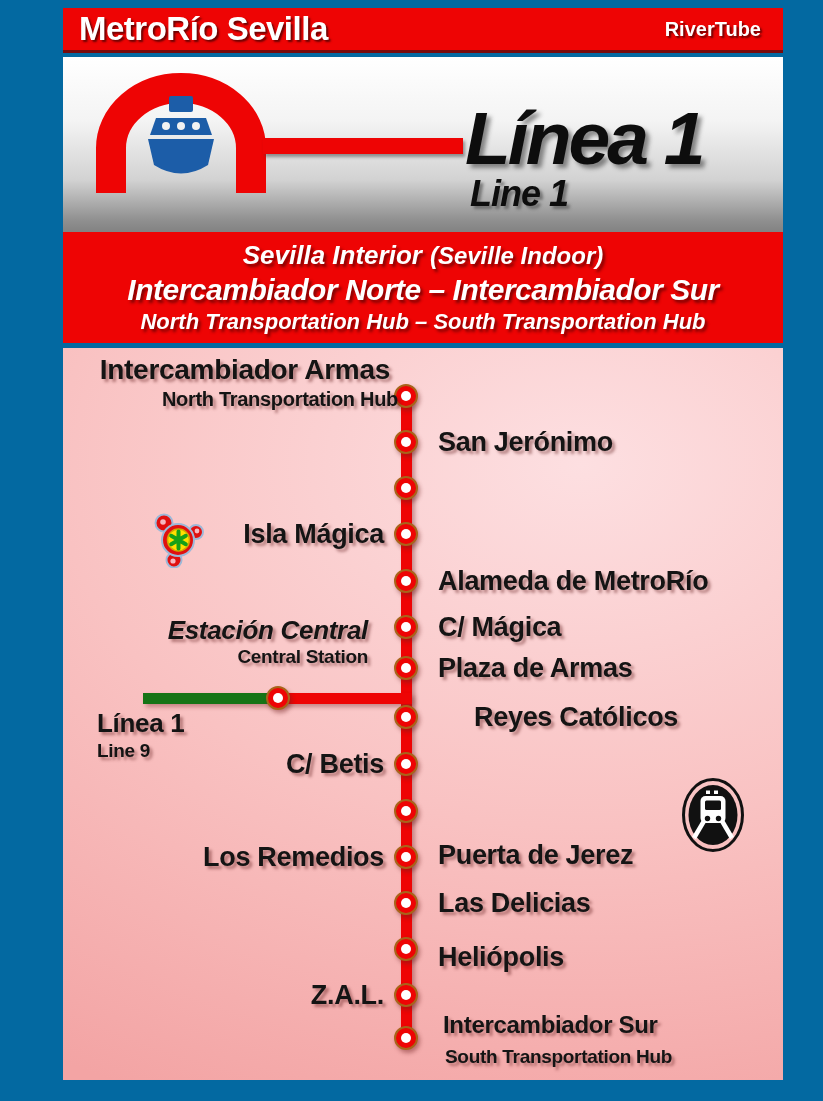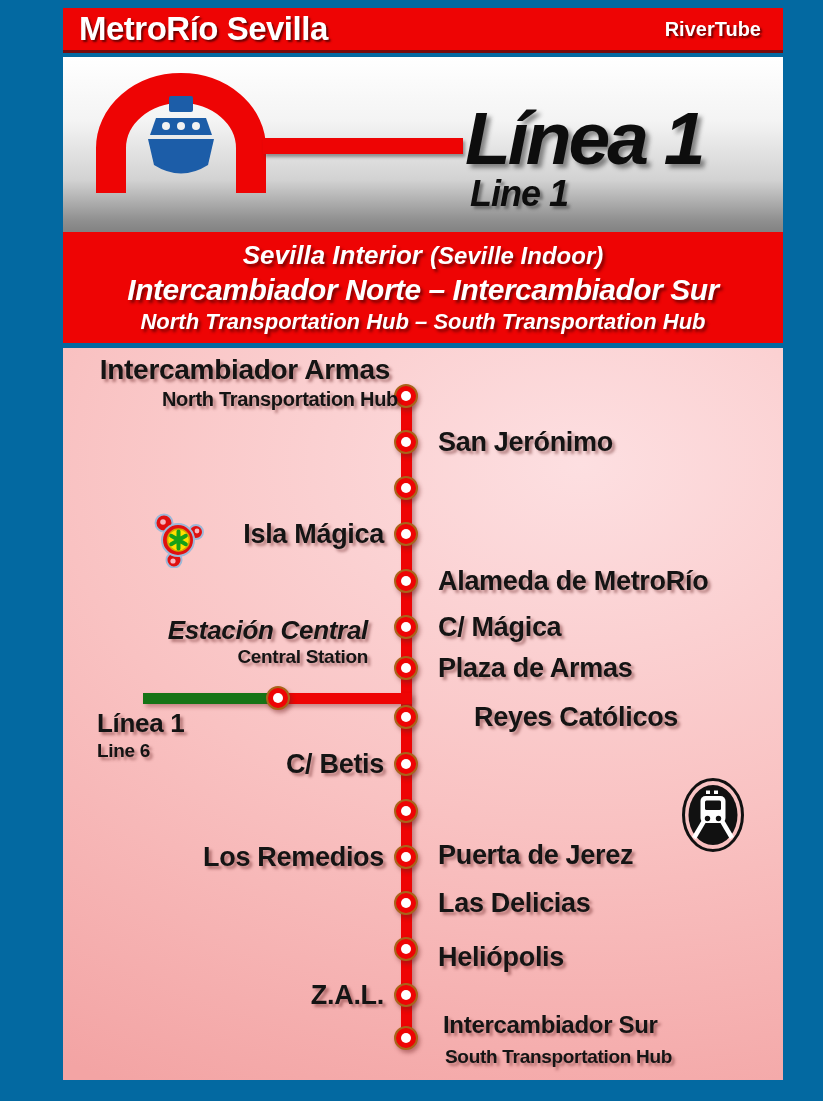--- a/index.html
+++ b/index.html
@@ -92,21 +92,21 @@
     </div>
     <div class="b2">Intercambiador Norte – Intercambiador Sur</div>
     <div class="b3">North Transportation Hub – South Transportation Hub</div>
   </section>
 
   <section class="map">
 
     <div class="lbl est-title">Estación Central</div>
     <div class="lbl est-sub">Central Station</div>
     <div class="lbl l2-title">Línea 1</div>
-    <div class="lbl l2-sub">Line 6</div>
+    <div class="lbl l2-sub">Line 9</div>
 
     <svg class="isla" viewBox="0 0 54 58">
       <g stroke="#9db8d8" stroke-width="2">
         <circle cx="12" cy="13" r="8.5" fill="#e01010"></circle>
         <circle cx="44" cy="22" r="7" fill="#e01010"></circle>
         <circle cx="22" cy="50" r="7.5" fill="#e01010"></circle>
         <circle cx="26" cy="30" r="16" fill="#e01010"></circle>
       </g>
       <circle cx="11" cy="12" r="2.8" fill="#f6b8c0"></circle>
       <circle cx="45" cy="21" r="2.4" fill="#f6b8c0"></circle>

